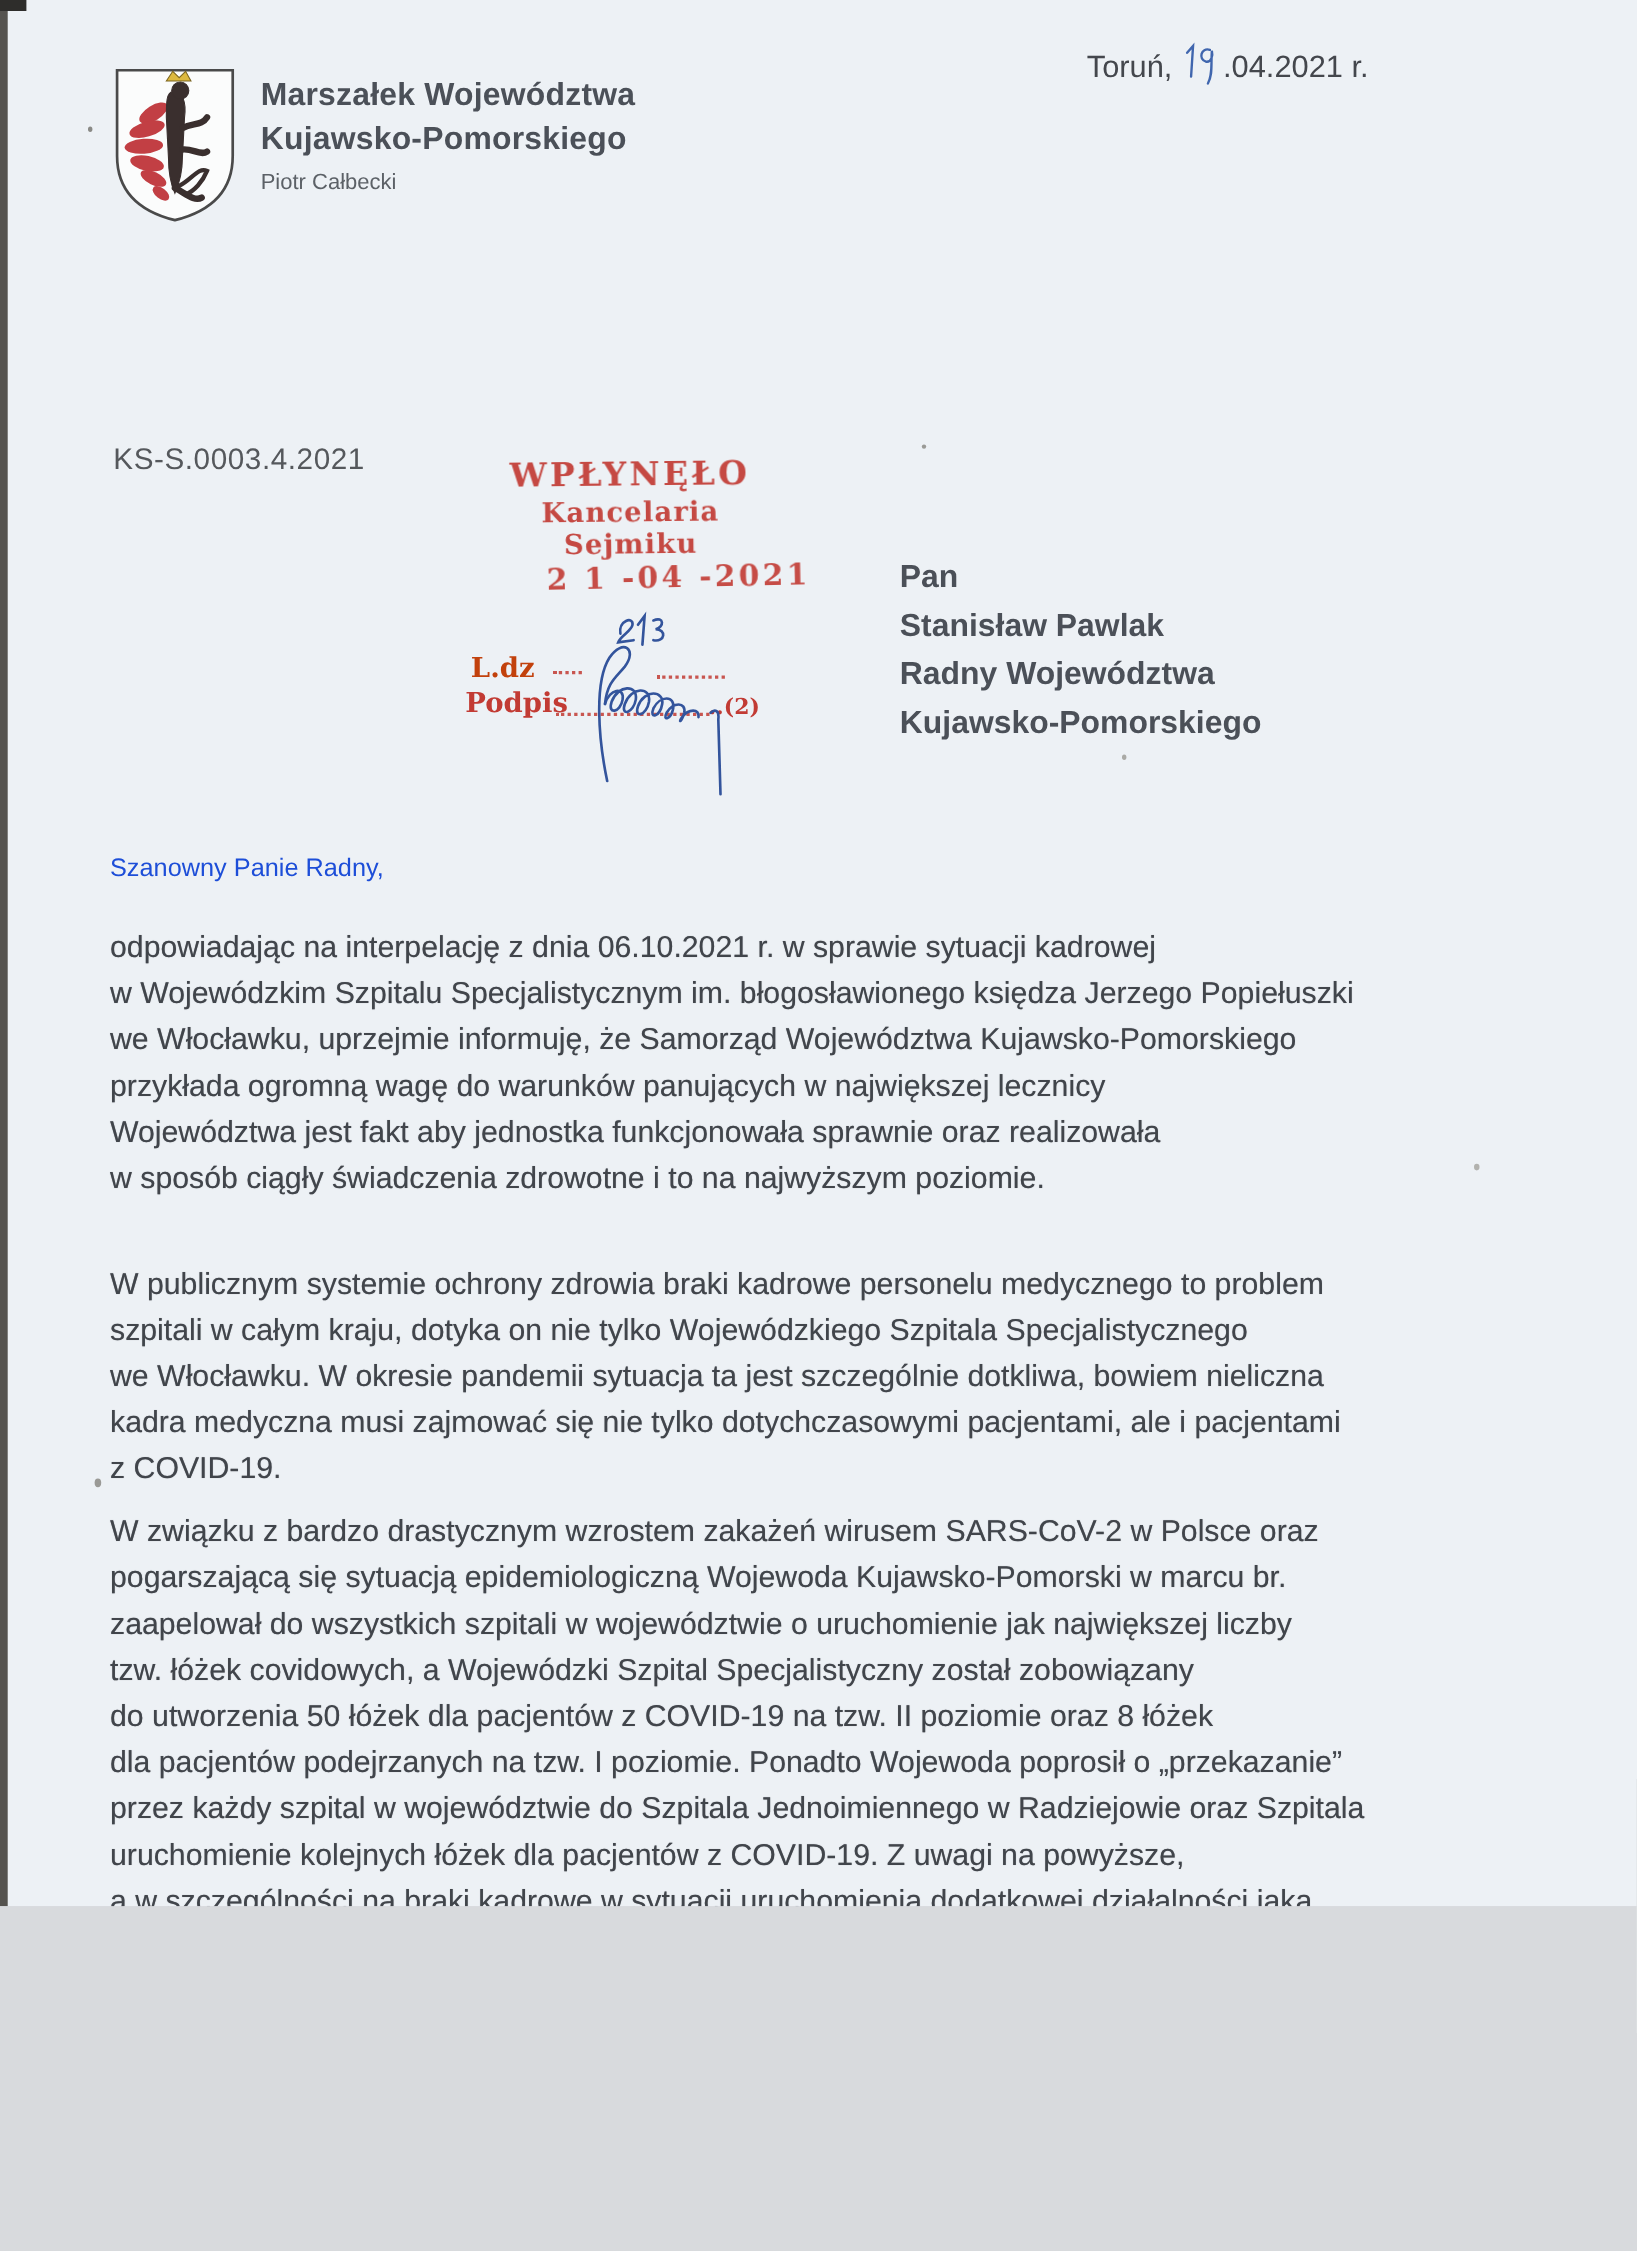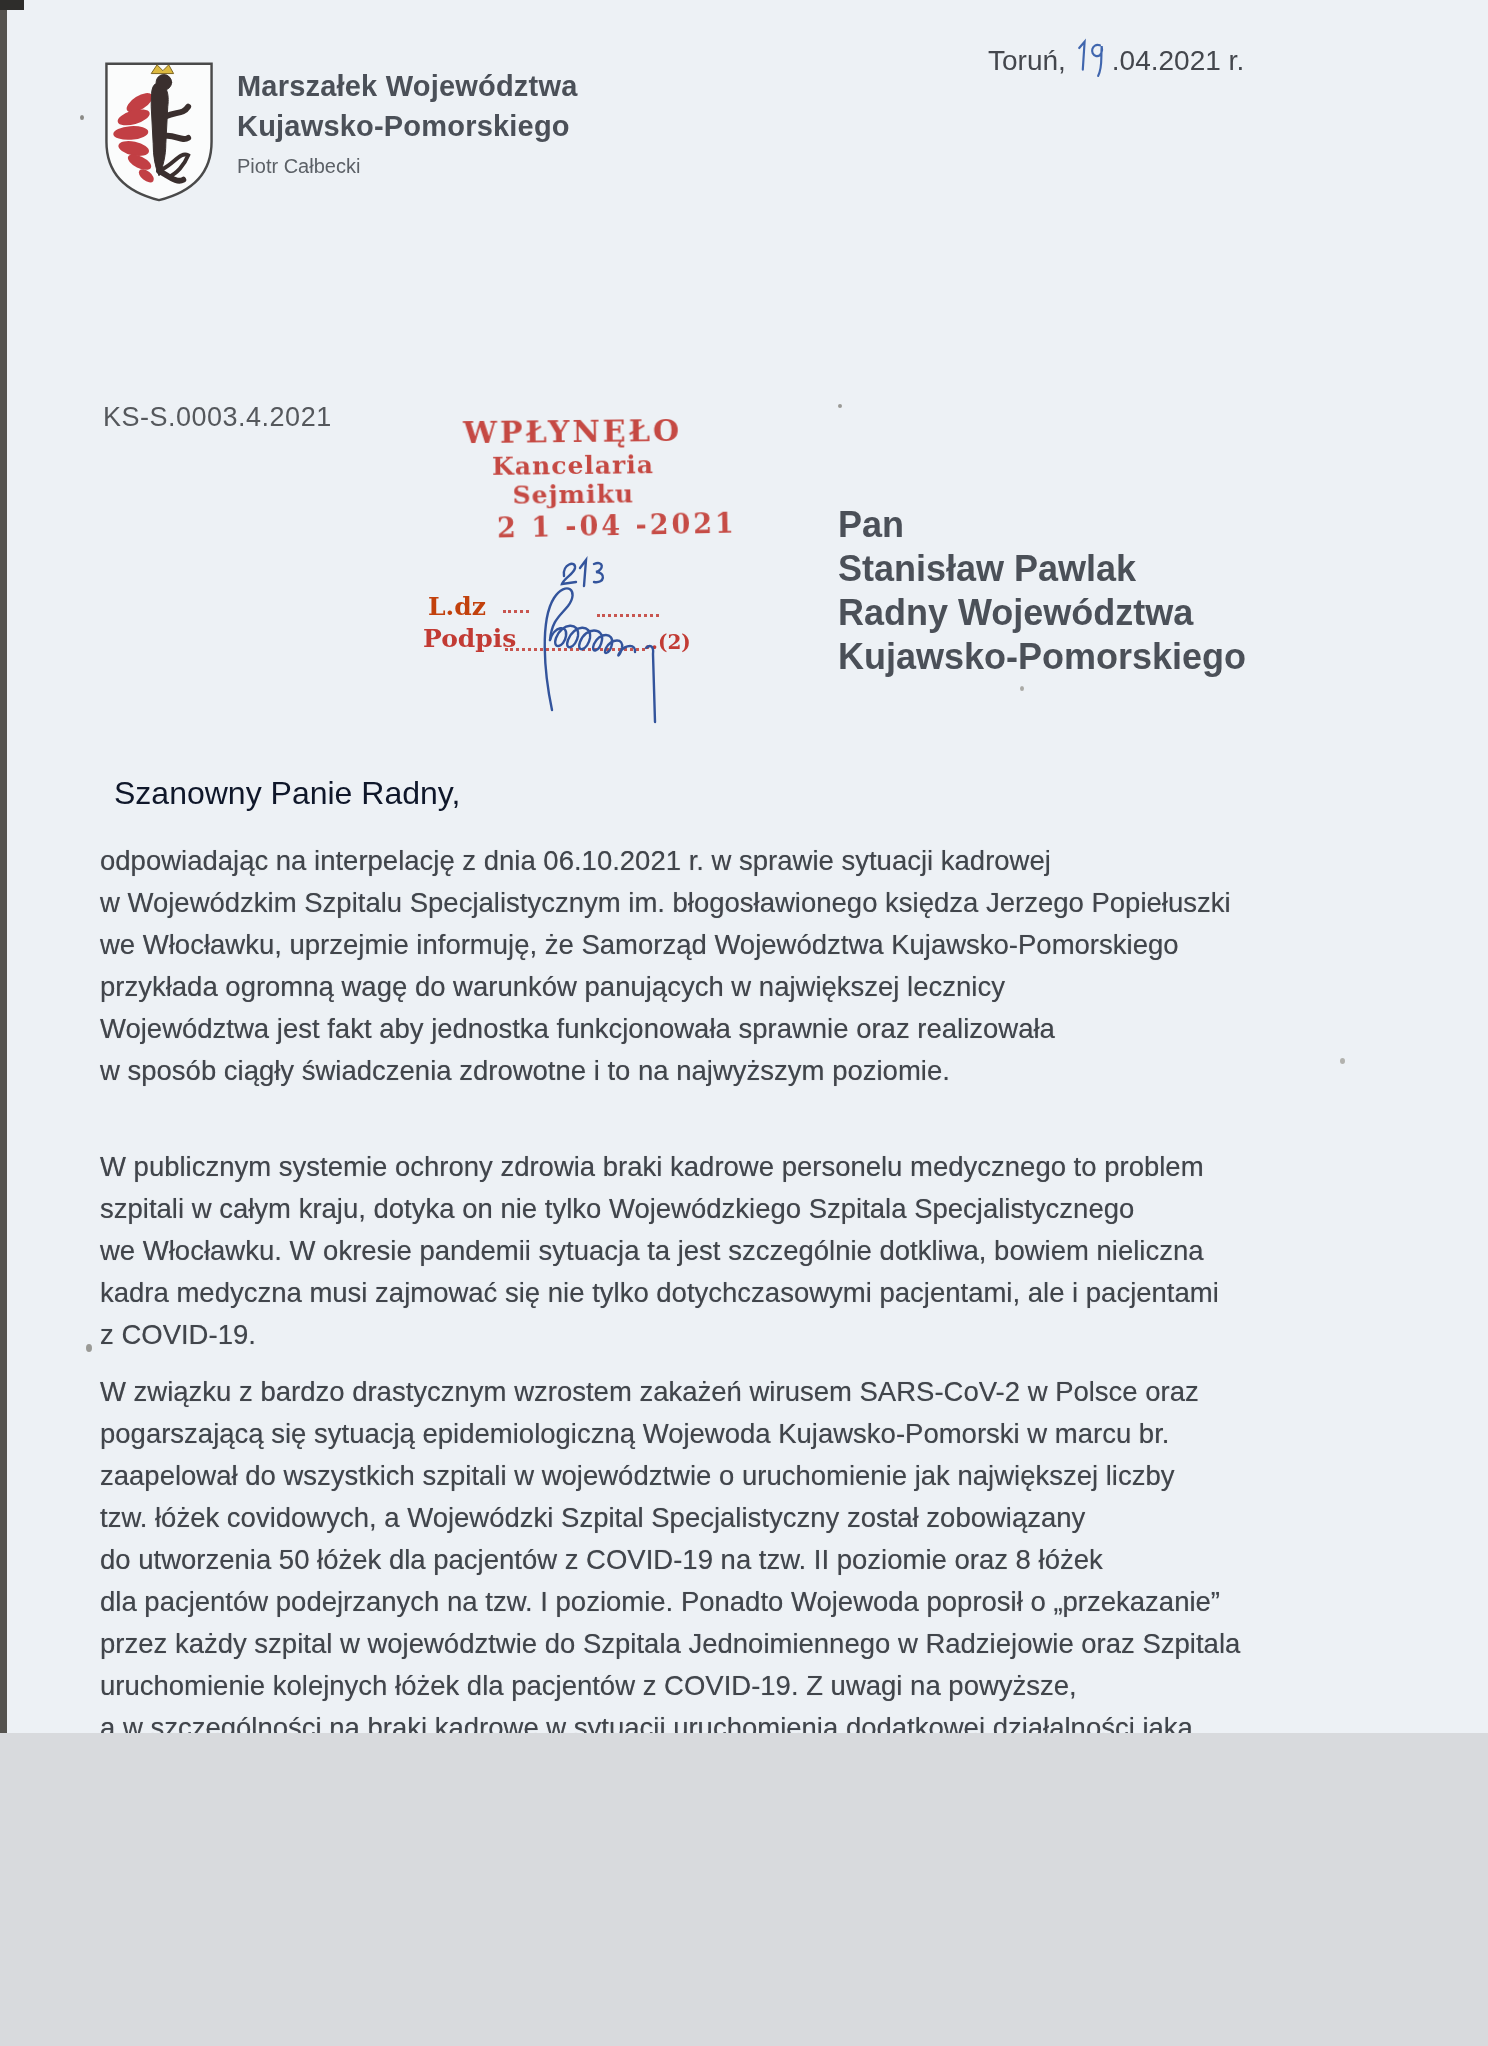--- a/index.html
+++ b/index.html
@@ -42,25 +42,25 @@
        font-size:25px;color:#c23b34;filter:blur(.3px);text-align:center;}
   .dotline{position:absolute;border-bottom:3px dotted #c23b34;opacity:.85;}
   .d1{left:505px;top:648px;width:140px;}
   .d2{left:597px;top:614px;width:62px;}
   .d3{left:503px;top:610px;width:26px;}
   .annot2{position:absolute;left:644px;top:630px;font-family:"DejaVu Serif",serif;font-weight:bold;
           font-size:20px;color:#c23b34;}
   .signature{position:absolute;left:508px;top:552px;width:170px;height:185px;}
 
   
-  .recipient{position:absolute;left:818px;top:503px;font-size:36px;font-weight:bold;color:#4b5058;margin-left:20px;}
+  .recipient{position:absolute;left:818px;top:503px;font-size:29px;font-weight:bold;color:#4b5058;}
   .recipient .tline{line-height:44px;white-space:nowrap;}
 
   
-  .salutation{position:absolute;left:114px;top:775px;font-size:32px;color:#0f172a;}
+  .salutation{position:absolute;left:100px;top:775px;font-size:23px;color:#1d4ed8;}
   .para{position:absolute;left:100px;font-size:27.5px;color:#41454b;
         text-shadow:0 0 .7px rgba(62,66,72,.55);}
   .para .tline{line-height:42px;white-space:nowrap;}
   .p1{top:840px;}
   .p2{top:1146px;}
   .p3{top:1371px;}
 
   
   .face{position:absolute;left:893px;top:1793px;width:158px;height:140px;}
   .year{position:absolute;left:1070px;top:1800px;font-size:47px;font-weight:bold;letter-spacing:2px;

